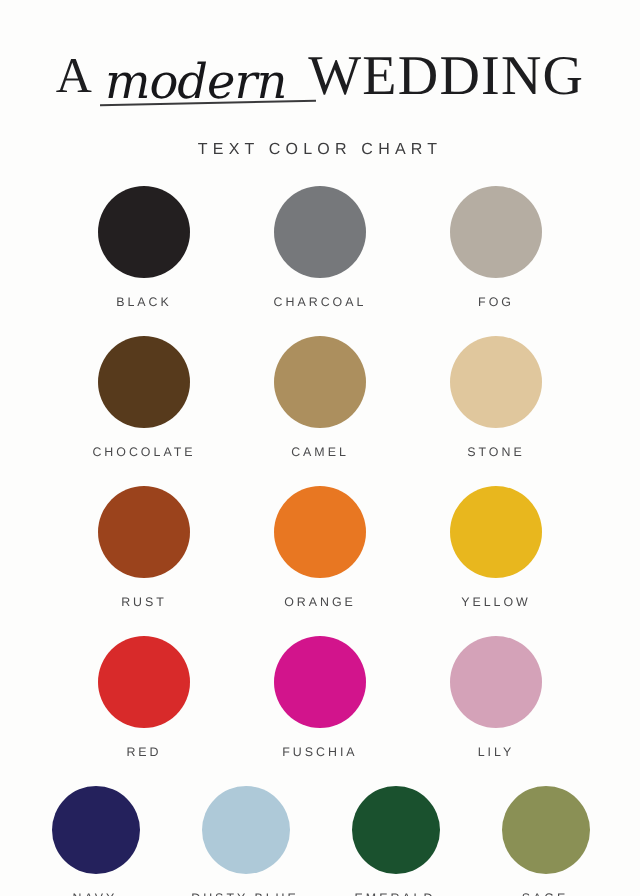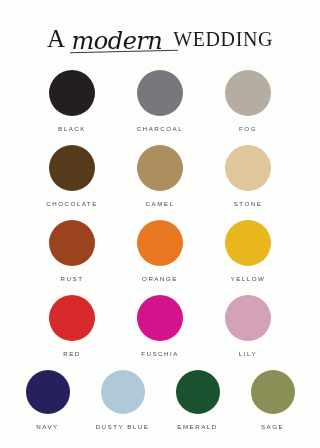--- a/index.html
+++ b/index.html
@@ -65,21 +65,21 @@
     left: 2px;
     right: -10px;
     bottom: 1px;
     height: 1px;
     background: #17171a;
     transform: rotate(-1.2deg);
     opacity: .85;
   }
   .title-wedding {
     font-family: "Liberation Serif", serif;
-    font-size: 20px;
+    font-size: 28px;
     font-weight: 400;
     letter-spacing: 0.6px;
     line-height: 1;
     color: #1d1d1f;
     margin-left: 4px;
   }
   .subtitle {
     margin-top: 14px;
     font-family: "Liberation Sans", sans-serif;
     font-size: 8px;
@@ -136,20 +136,21 @@
 
   <div class="header">
     <div class="title-line">
       <span class="title-a">A</span>
       <span class="script-wrap">
         <span class="title-script">modern</span>
         <span class="script-flourish"></span>
       </span>
       <span class="title-wedding">WEDDING</span>
     </div>
+    <div class="subtitle">TEXT COLOR CHART</div>
   </div>
 
   <div class="chart">
 
     <div class="row row-3 row-1">
       <div class="cell">
         <span class="swatch" style="background:#231f20;"></span>
         <span class="swatch-label">BLACK</span>
       </div>
       <div class="cell">

